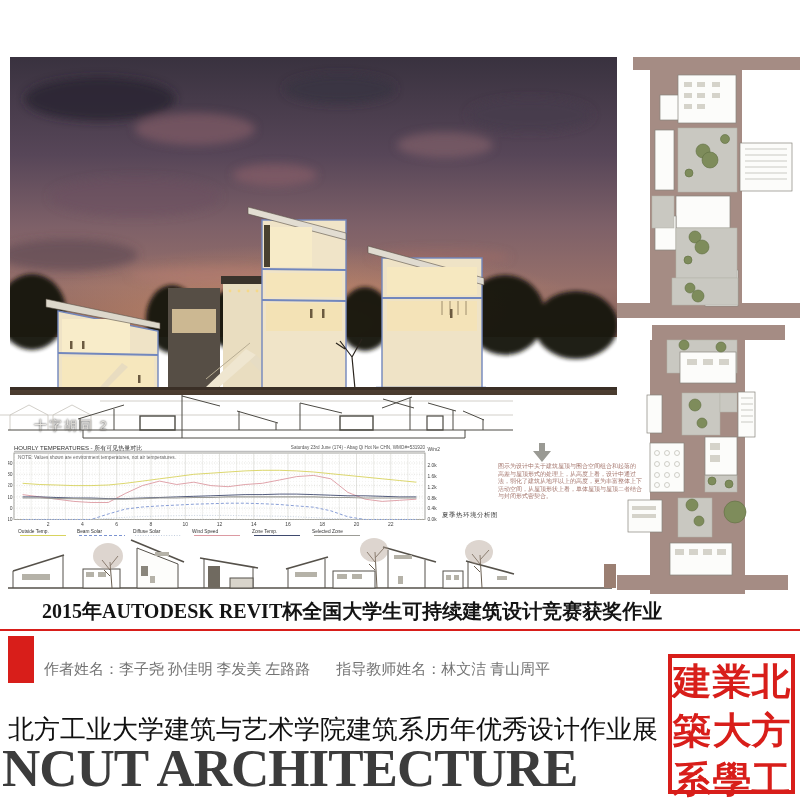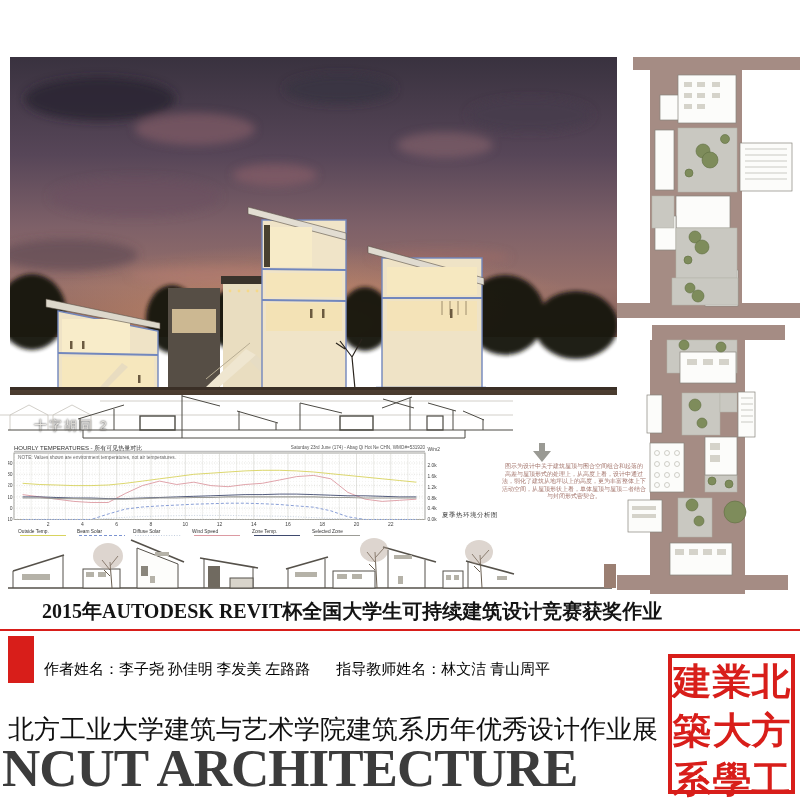--- a/index.html
+++ b/index.html
@@ -1,17 +1,17 @@
 <!DOCTYPE html>
 <html><head>
 <meta charset="utf-8">
 <style>
   html,body{margin:0;padding:0;background:#ffffff;}
   #canvas{position:relative;width:800px;height:800px;background:#ffffff;overflow:hidden;
-          font-family:"Liberation Sans", sans-serif;text-align:center;}
+          font-family:"Liberation Sans", sans-serif;}
   .abs{position:absolute;}
   
   #render{left:10px;top:57px;width:607px;height:338px;}
   #render-caption{left:24px;top:360px;color:#e8e6e2;font-size:13px;letter-spacing:2px;
                   font-family:"Liberation Sans",sans-serif;text-shadow:0 0 2px #000;}
   
   #plans-top{left:617px;top:55px;width:183px;height:263px;}
   #plans-bottom{left:617px;top:323px;width:183px;height:292px;}
   
   #elev1{left:0px;top:393px;width:545px;height:47px;}
@@ -21,21 +21,21 @@
   #down-arrow{left:533px;top:443px;width:18px;height:20px;}
   #summer-label{left:442px;top:511px;font-size:6.5px;color:#3c3c3c;letter-spacing:.5px;
                 font-family:"Liberation Serif",serif;}
   #side-note{left:498px;top:463px;width:152px;font-size:6px;line-height:7.6px;
              color:#a4756c;font-family:"Liberation Serif",serif;}
   
   #red-line{left:0;top:629px;width:800px;height:2px;}
   #red-block{left:8px;top:636px;width:26px;height:47px;}
   #title1{left:42px;top:598px;font-size:20px;font-weight:700;color:#141414;
           font-family:"Liberation Serif",serif;white-space:nowrap;}
-  #title2{left:44px;top:660px;font-size:15px;color:#000000;font-family:"Liberation Serif",serif;
+  #title2{left:44px;top:660px;font-size:15px;color:#737373;font-family:"Liberation Serif",serif;
           white-space:nowrap;}
   #title2 .gap{display:inline-block;width:26px;}
   #seal{left:668px;top:654px;width:119px;height:132px;border:4px solid;
         display:grid;grid-template-columns:repeat(3,1fr);grid-template-rows:repeat(3,1fr);
         background:#fff;}
   #seal span{display:flex;align-items:center;justify-content:center;
              font-family:"Liberation Serif",serif;font-weight:900;font-size:36px;
              transform:scale(1.08,1.02);}
   #title3{left:8px;top:712px;font-size:26px;color:#111;font-family:"Liberation Serif",serif;
           white-space:nowrap;}

